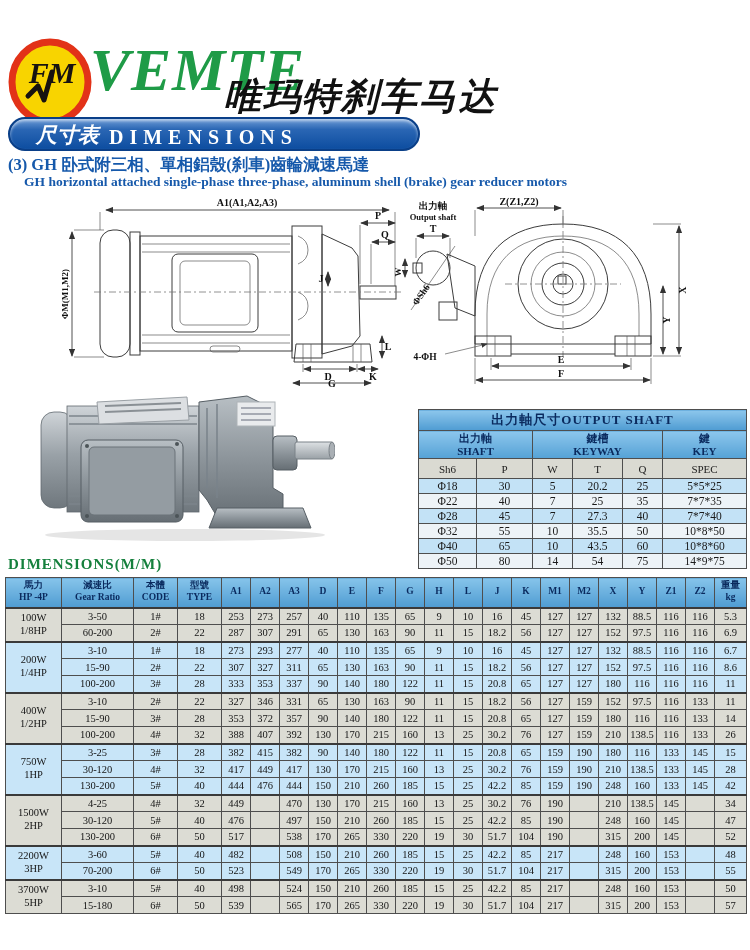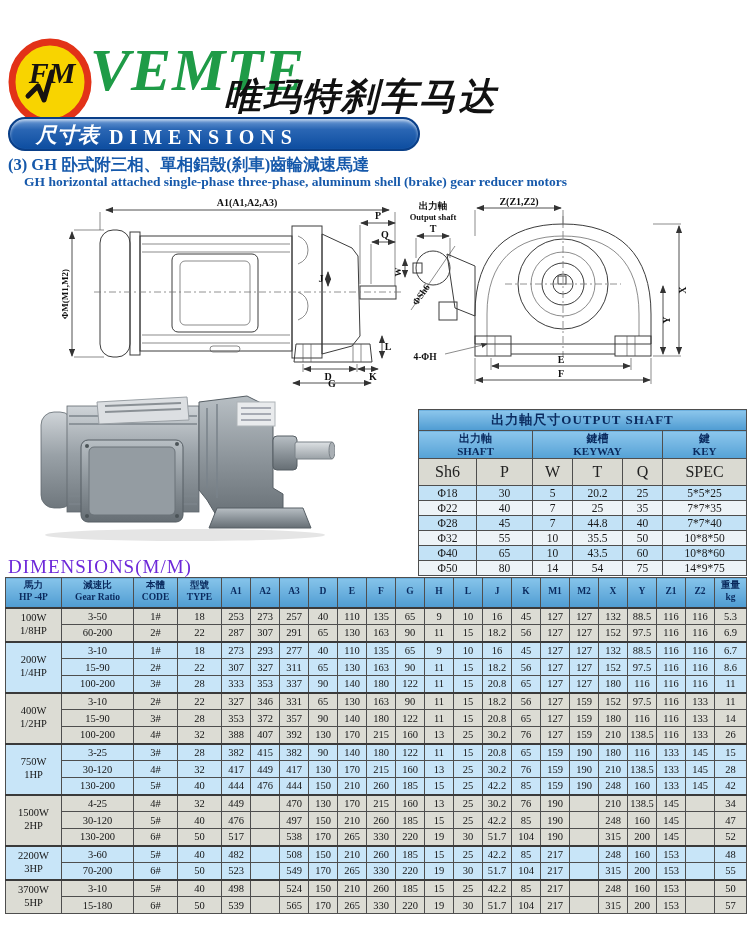--- a/index.html
+++ b/index.html
@@ -37,28 +37,28 @@
   .photo { position:absolute; left:35px; top:392px; }
 
   
   .os-table { position:absolute; left:418px; top:409px; width:328px;
               border-collapse:collapse; table-layout:fixed; }
   .os-table th, .os-table td { border:1px solid #4e4e4e; text-align:center; vertical-align:middle; }
   .os-table .os-title th { background:linear-gradient(#8cc6ec,#4f9cd2); color:#0a2a5e;
               font-size:13px; font-weight:bold; height:21px; letter-spacing:1px; }
   .os-table .os-group th { background:linear-gradient(#8cc6ec,#55a2d6); color:#0a2a5e;
               font-size:11px; font-weight:bold; height:28px; line-height:1.15; }
-  .os-table .os-sub td { background:#dadad2; color:#222; font-size:16px; height:27px; }
+  .os-table .os-sub td { background:#dadad2; color:#222; font-size:11px; height:20px; }
   .os-table tbody td { font-size:11.5px; color:#1a1a1a; height:15px; }
   .os-table tr.os-blue td { background:#c3e2f6; }
   .os-table tr.os-light td { background:#edf3f7; }
 
   
-  .mt-title { position:absolute; left:8px; top:556px; font-size:19px; font-weight:normal;
-              color:#6d28d9; letter-spacing:1px; }
+  .mt-title { position:absolute; left:8px; top:556px; font-size:15px; font-weight:bold;
+              color:#15803d; letter-spacing:1px; }
   .main-table { position:absolute; left:5px; top:577px; width:741px;
                 border-collapse:collapse; table-layout:fixed; }
   .main-table th, .main-table td { border:1px solid #4e4e4e; text-align:center;
                 vertical-align:middle; overflow:hidden; }
   .main-table thead th { background:linear-gradient(#86c4ea,#4f9cd2); color:#0a2a5e;
                 font-size:9.5px; font-weight:bold; height:30px; line-height:1.25; padding:0 1px; }
   .main-table tbody td { font-size:10.5px; color:#151515; height:17px; padding:0; }
   .main-table tr.gray td { background:#dcdcd4; }
   .main-table tr.blue td { background:#c8e5f8; }
   .main-table td.power { font-size:10.5px; line-height:1.2; }
@@ -302,21 +302,21 @@
           <td>40</td>
           <td>7</td>
           <td>25</td>
           <td>35</td>
           <td>7*7*35</td>
         </tr>
         <tr class="os-blue">
           <td>Φ28</td>
           <td>45</td>
           <td>7</td>
-          <td>44.8</td>
+          <td>27.3</td>
           <td>40</td>
           <td>7*7*40</td>
         </tr>
         <tr class="os-light">
           <td>Φ32</td>
           <td>55</td>
           <td>10</td>
           <td>35.5</td>
           <td>50</td>
           <td>10*8*50</td>

